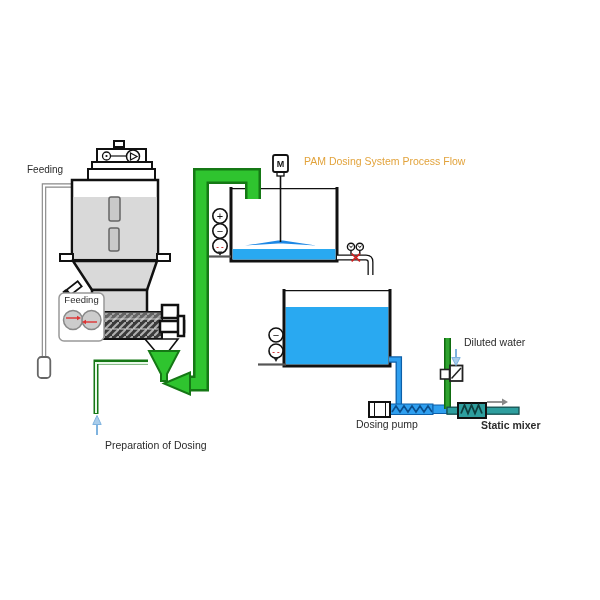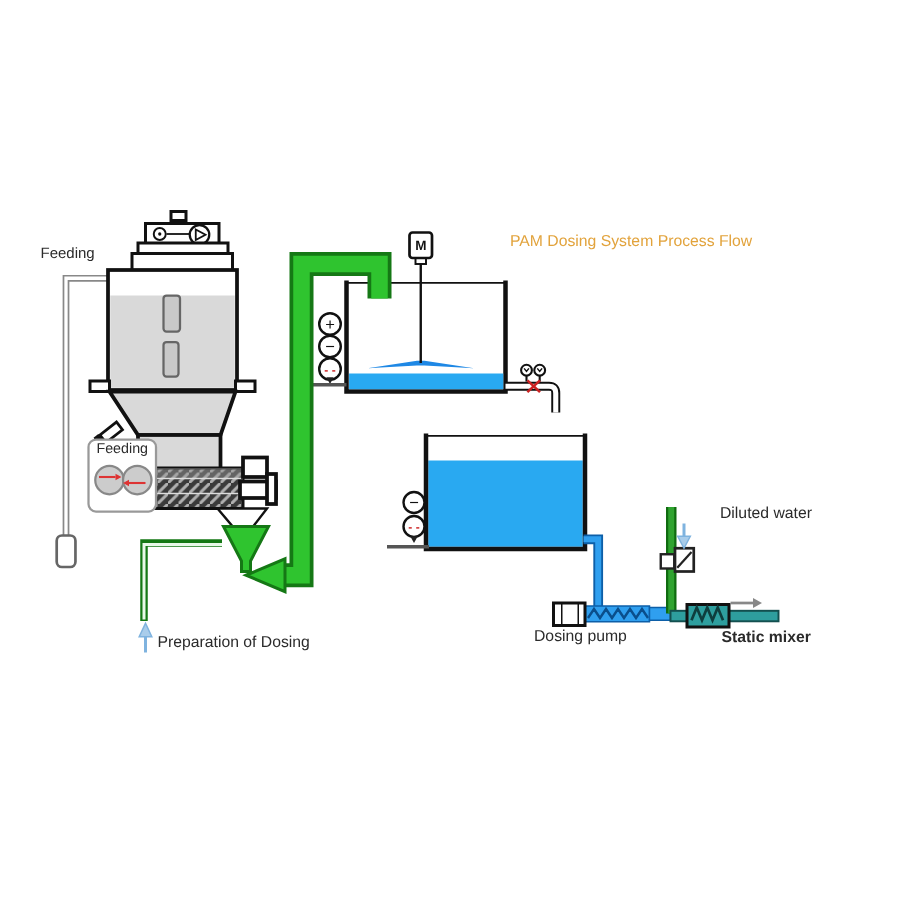--- a/index.html
+++ b/index.html
@@ -188,20 +188,20 @@
     <rect x="458" y="403" width="28" height="15" fill="#2E9E9E" stroke="#111" stroke-width="2"></rect>
     <path d="M 461,413.5 l 3.5,-8.5 3.5,8.5 3.5,-8.5 3.5,8.5 3.5,-8.5 3.5,8.5" fill="none" stroke="#0E3D3D" stroke-width="1.8"></path>
   </g>
   <g>
     <line x1="487" y1="402" x2="502" y2="402" stroke="#888" stroke-width="1.8"></line>
     <polygon points="502,398.6 502,405.4 508,402" fill="#888"></polygon>
   </g>
 </svg>
 
 <div class="lbl toplbl" style="left:27px;top:164px;">Feeding</div>
-<div class="lbl title" style="left:304px;top:156px;margin-left:36px;">PAM Dosing System Process Flow</div>
+<div class="lbl title" style="left:304px;top:156px;">PAM Dosing System Process Flow</div>
 <div class="lbl boxlbl" style="left:59px;top:295px;">Feeding</div>
-<div class="lbl" style="left:105px;top:423px;">Preparation of Dosing</div>
-<div class="lbl" style="left:480px;top:337px;">Diluted water</div>
+<div class="lbl" style="left:105px;top:440px;">Preparation of Dosing</div>
+<div class="lbl" style="left:464px;top:337px;">Diluted water</div>
 <div class="lbl" style="left:356px;top:419px;text-align:center;">Dosing pump</div>
 <div class="lbl" style="left:481px;top:420px;font-weight:bold;">Static mixer</div>
 
 </div>
 
 </body></html>

